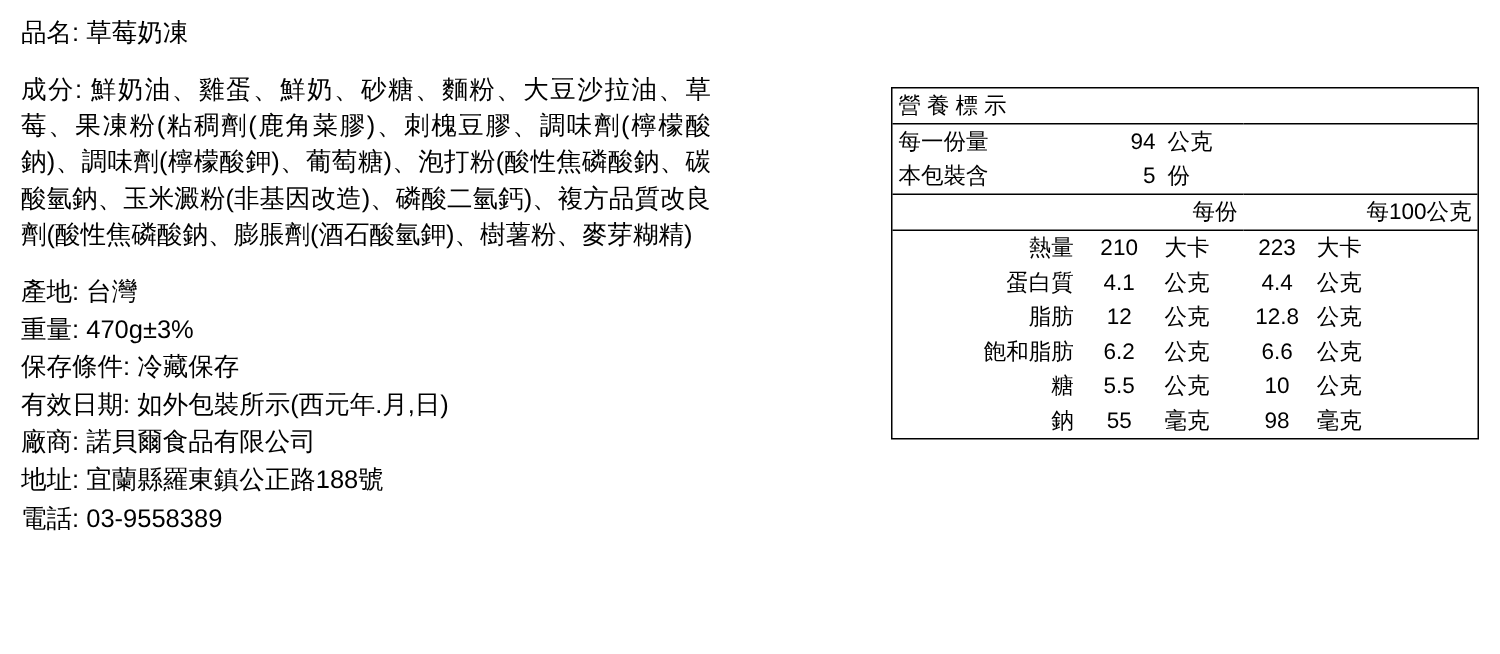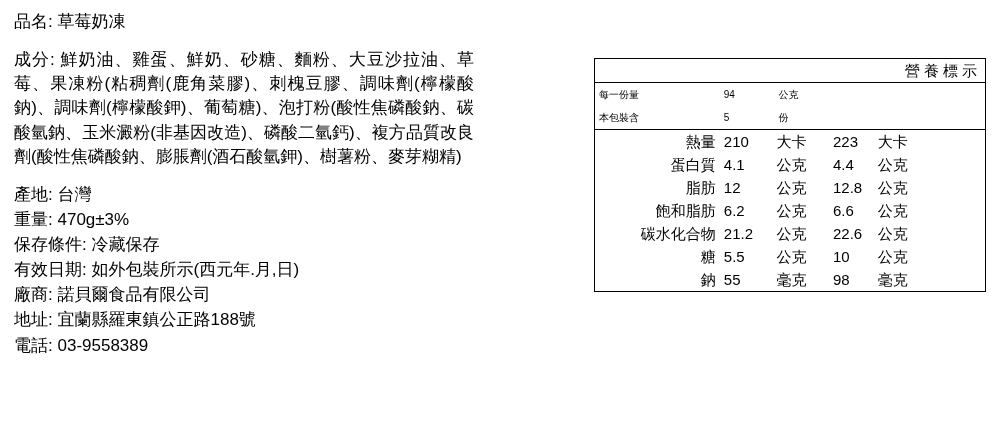--- a/index.html
+++ b/index.html
@@ -63,57 +63,57 @@
     width: 100%;
     table-layout: fixed;
   }
   table.nt td {
     padding: 1px 4px;
     vertical-align: middle;
     height: 21px;
     line-height: 19px;
   }
   .nt-title td {
-    text-align: right;
+    text-align: left;
     letter-spacing: 4px;
     font-size: 15px;
     border-bottom: 1.4px solid #000;
     padding-bottom: 2px;
   }
   .serving td {
-    font-size: 10px;
+    font-size: 15px;
     margin-top: 12px;
   }
   .serving-row-2 td {
     border-bottom: 1.4px solid #000;
   }
   .hdr td {
     text-align: right;
     border-bottom: 1.4px solid #000;
     padding-right: 6px;
   }
   .hdr td.blank {
     border-bottom: 1.4px solid #000;
   }
   .nutrient {
     text-align: right;
   }
   .indent1 {
     padding-left: 20px !important;
   }
   .num {
-    text-align: left;
+    text-align: center;
     padding-right: 6px !important;
   }
   .unit {
     text-align: left;
     padding-left: 2px !important;
   }
   .serving-amt {
-    text-align: left;
+    text-align: right;
     padding-right: 4px !important;
   }
   .serving-unit {
     text-align: left;
   }
 </style>
 </head>
 <body>
 
 <div class="page">
@@ -187,20 +187,25 @@
         <tr class="serving">
           <td>每一份量</td>
           <td class="serving-amt">94</td>
           <td class="serving-unit" colspan="3">公克</td>
         </tr>
         <tr class="serving serving-row-2">
           <td>本包裝含</td>
           <td class="serving-amt">5</td>
           <td class="serving-unit" colspan="3">份</td>
         </tr>
+        <tr class="hdr">
+          <td class="blank"></td>
+          <td colspan="2">每份</td>
+          <td colspan="2">每100公克</td>
+        </tr>
       <tr>
             <td class="nutrient">熱量</td>
             <td class="num">210</td>
             <td class="unit">大卡</td>
             <td class="num">223</td>
             <td class="unit">大卡</td>
           </tr>
           <tr>
             <td class="nutrient">蛋白質</td>
             <td class="num">4.1</td>
@@ -216,27 +221,20 @@
             <td class="unit">公克</td>
           </tr>
           <tr>
             <td class="nutrient indent1">飽和脂肪</td>
             <td class="num">6.2</td>
             <td class="unit">公克</td>
             <td class="num">6.6</td>
             <td class="unit">公克</td>
           </tr>
           <tr>
-            <td class="nutrient">碳水化合物</td>
-            <td class="num">21.2</td>
-            <td class="unit">公克</td>
-            <td class="num">22.6</td>
-            <td class="unit">公克</td>
-          </tr>
-          <tr>
             <td class="nutrient indent1">糖</td>
             <td class="num">5.5</td>
             <td class="unit">公克</td>
             <td class="num">10</td>
             <td class="unit">公克</td>
           </tr>
           <tr>
             <td class="nutrient">鈉</td>
             <td class="num">55</td>
             <td class="unit">毫克</td>

